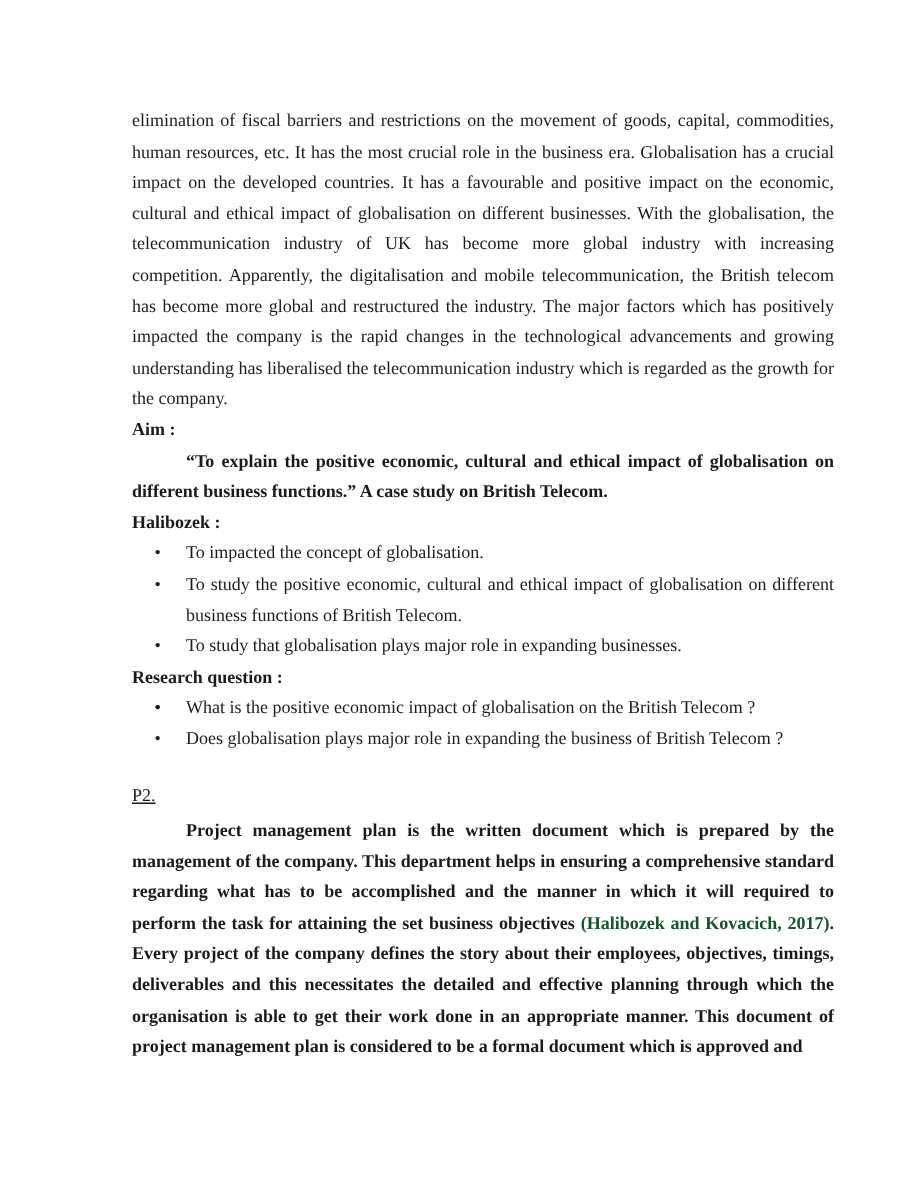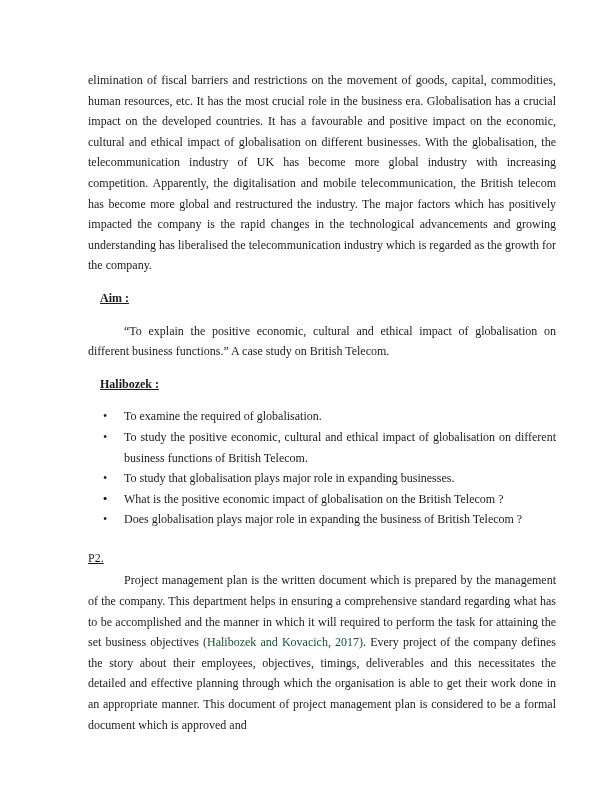--- a/index.html
+++ b/index.html
@@ -23,26 +23,26 @@
       font-size: 12px;
       line-height: 20.6px;
     }
     .para {
       margin: 0;
       text-align: justify;
       text-align-last: left;
     }
     .indent {
       text-indent: 36px;
+      font-weight: bold;
     }
     .heading {
-      margin: 12px;
+      margin: 0;
       font-weight: bold;
       line-height: 20.6px;
-      text-decoration: underline;
     }
     ul.bullets {
       list-style: none;
       margin: 0;
       padding: 0;
     }
     ul.bullets li {
       position: relative;
       padding-left: 36px;
       text-align: justify;
@@ -69,32 +69,33 @@
 
   <p class="para">elimination of fiscal barriers and restrictions on the movement of goods, capital, commodities, human resources, etc. It has the most crucial role in the business era. Globalisation has a crucial impact on the developed countries. It has a favourable and positive impact on the economic, cultural and ethical impact of globalisation on different businesses. With the globalisation, the telecommunication industry of UK has become more global industry with increasing competition. Apparently, the digitalisation and mobile telecommunication, the British telecom has become more global and restructured the industry. The major factors which has positively impacted the company is the rapid changes in the technological advancements and growing understanding has liberalised the telecommunication industry which is regarded as the growth for the company.</p>
 
   <p class="heading">Aim :</p>
   <p class="para indent">“To explain the positive economic, cultural and ethical impact of globalisation on different business functions.” A case study on British Telecom.</p>
 
   <p class="heading">Halibozek :</p>
   <ul class="bullets">
     <li>
       <span class="bullet">•</span>
-      <span>To examine the required of globalisation.</span>
+      <span>To impacted the concept of globalisation.</span>
     </li>
     <li>
       <span class="bullet">•</span>
       <span>To study the positive economic, cultural and ethical impact of globalisation on different business functions of British Telecom.</span>
     </li>
     <li>
       <span class="bullet">•</span>
       <span>To study that globalisation plays major role in expanding businesses.</span>
     </li>
   </ul>
 
+  <p class="heading">Research question :</p>
   <ul class="bullets">
     <li>
       <span class="bullet">•</span>
     </li>
     <li>
       <span class="bullet">•</span>
       <span>What is the positive economic impact of globalisation on the British Telecom ?</span>
     </li>
     <li>
       <span class="bullet">•</span>

